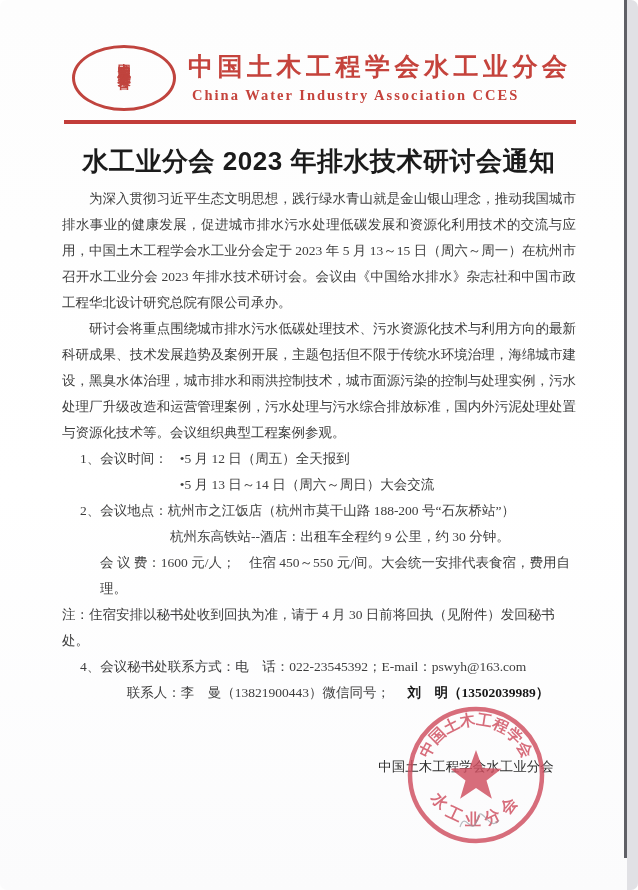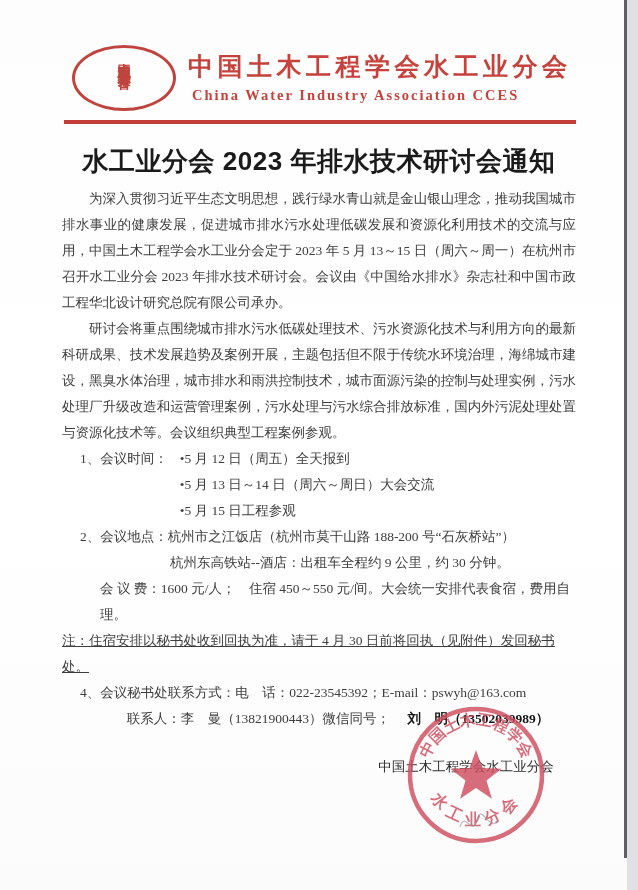--- a/index.html
+++ b/index.html
@@ -1,20 +1,21 @@
 <!DOCTYPE html>
 <html><head>
 <meta charset="utf-8">
 <style>
   * { margin:0; padding:0; box-sizing:border-box; }
   html,body { background:#ffffff; }
   .page {
     position:relative; width:638px; height:890px; overflow:hidden;
     background:linear-gradient(180deg,#fdfdfd 0%,#ffffff 55%,#fbfbfc 100%);
     font-family:"Liberation Serif","DejaVu Serif",serif;
+    border-radius:7px;
   }
   
   .edge-band { position:absolute; top:0; left:627px; width:11px; height:890px; background:#e1e1e5; }
   .edge-line { position:absolute; top:0; left:624px; width:3px; height:858px; background:#5f6066; }
   
   .seal-logo {
     position:absolute; left:72px; top:45px; width:104px; height:66px;
     border:3px solid #c0443e; border-radius:50%;
     display:flex; align-items:center; justify-content:center; overflow:hidden;
   }
@@ -45,21 +46,21 @@
     position:absolute; left:62px; top:186px; width:514px;
     font-size:13.5px; line-height:26px; color:#3d3d3d; text-align:justify;
   }
   .body p.para { text-indent:2em; }
   .row-num { padding-left:18px; text-align:left; }
   .schedule { display:flex; padding-left:18px; }
   .schedule .label { white-space:nowrap; }
   .schedule .bullets { margin-left:12px; }
   .indent-cont { padding-left:108px; text-align:left; }
   .fee-line { padding-left:38px; text-align:left; }
-  .note-line { text-align:left;text-decoration:underline; }
+  .note-line { text-align:left; }
   .person-line { padding-left:38px; text-align:center; }
   .person-line .bold-name { font-weight:700; color:#161616; margin-left:14px; }
   
   .footer-sign {
     position:absolute; left:372px; top:755px; width:188px; text-align:center;
     font-size:13.5px; line-height:24px; color:#2f2f2f; z-index:1;
   }
   .stamp { position:absolute; left:402px; top:699px; width:150px; height:152px; z-index:2; opacity:0.82; }
 </style>
 </head>
@@ -81,21 +82,20 @@
 
   <div class="body">
     <p class="para">为深入贯彻习近平生态文明思想，践行绿水青山就是金山银山理念，推动我国城市排水事业的健康发展，促进城市排水污水处理低碳发展和资源化利用技术的交流与应用，中国土木工程学会水工业分会定于 2023 年 5 月 13～15 日（周六～周一）在杭州市召开水工业分会 2023 年排水技术研讨会。会议由《中国给水排水》杂志社和中国市政工程华北设计研究总院有限公司承办。</p>
     <p class="para">研讨会将重点围绕城市排水污水低碳处理技术、污水资源化技术与利用方向的最新科研成果、技术发展趋势及案例开展，主题包括但不限于传统水环境治理，海绵城市建设，黑臭水体治理，城市排水和雨洪控制技术，城市面源污染的控制与处理实例，污水处理厂升级改造和运营管理案例，污水处理与污水综合排放标准，国内外污泥处理处置与资源化技术等。会议组织典型工程案例参观。</p>
 
     <div class="schedule">
       <span class="label">1、会议时间：</span>
       <div class="bullets">
         <div>•5 月 12 日（周五）全天报到</div>
         <div>•5 月 13 日～14 日（周六～周日）大会交流</div>
-        <div>•5 月 15 日工程参观</div>
       </div>
     </div>
 
     <div class="row-num">2、会议地点：杭州市之江饭店（杭州市莫干山路 188-200 号“石灰桥站”）</div>
 
     <div class="indent-cont">杭州东高铁站--酒店：出租车全程约 9 公里，约 30 分钟。</div>
 
     <div class="fee-line">会 议 费：1600 元/人；　住宿 450～550 元/间。大会统一安排代表食宿，费用自理。</div>
     <div class="note-line">注：住宿安排以秘书处收到回执为准，请于 4 月 30 日前将回执（见附件）发回秘书处。</div>
 

